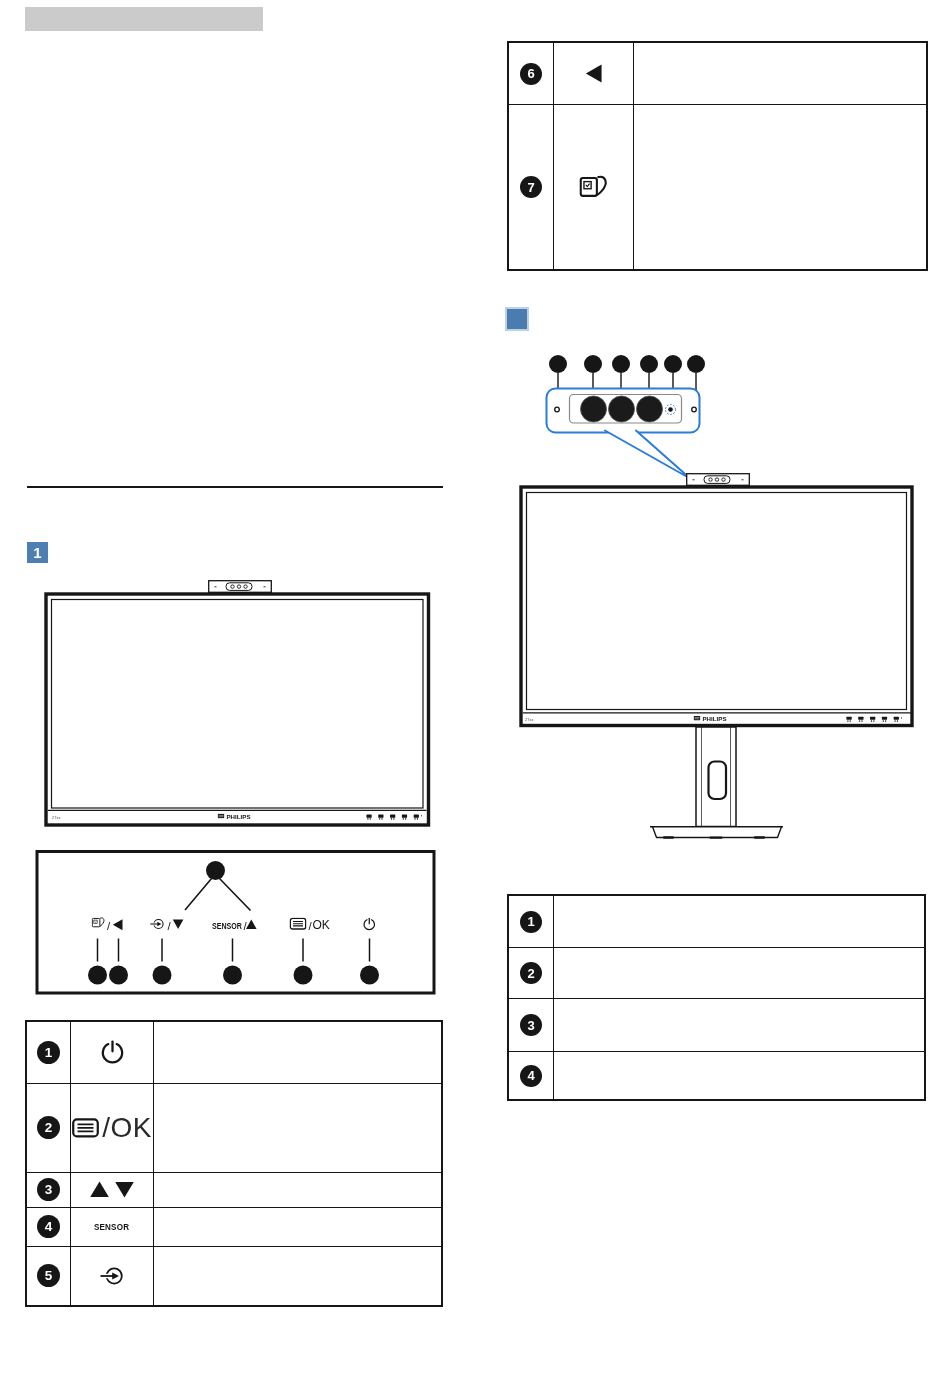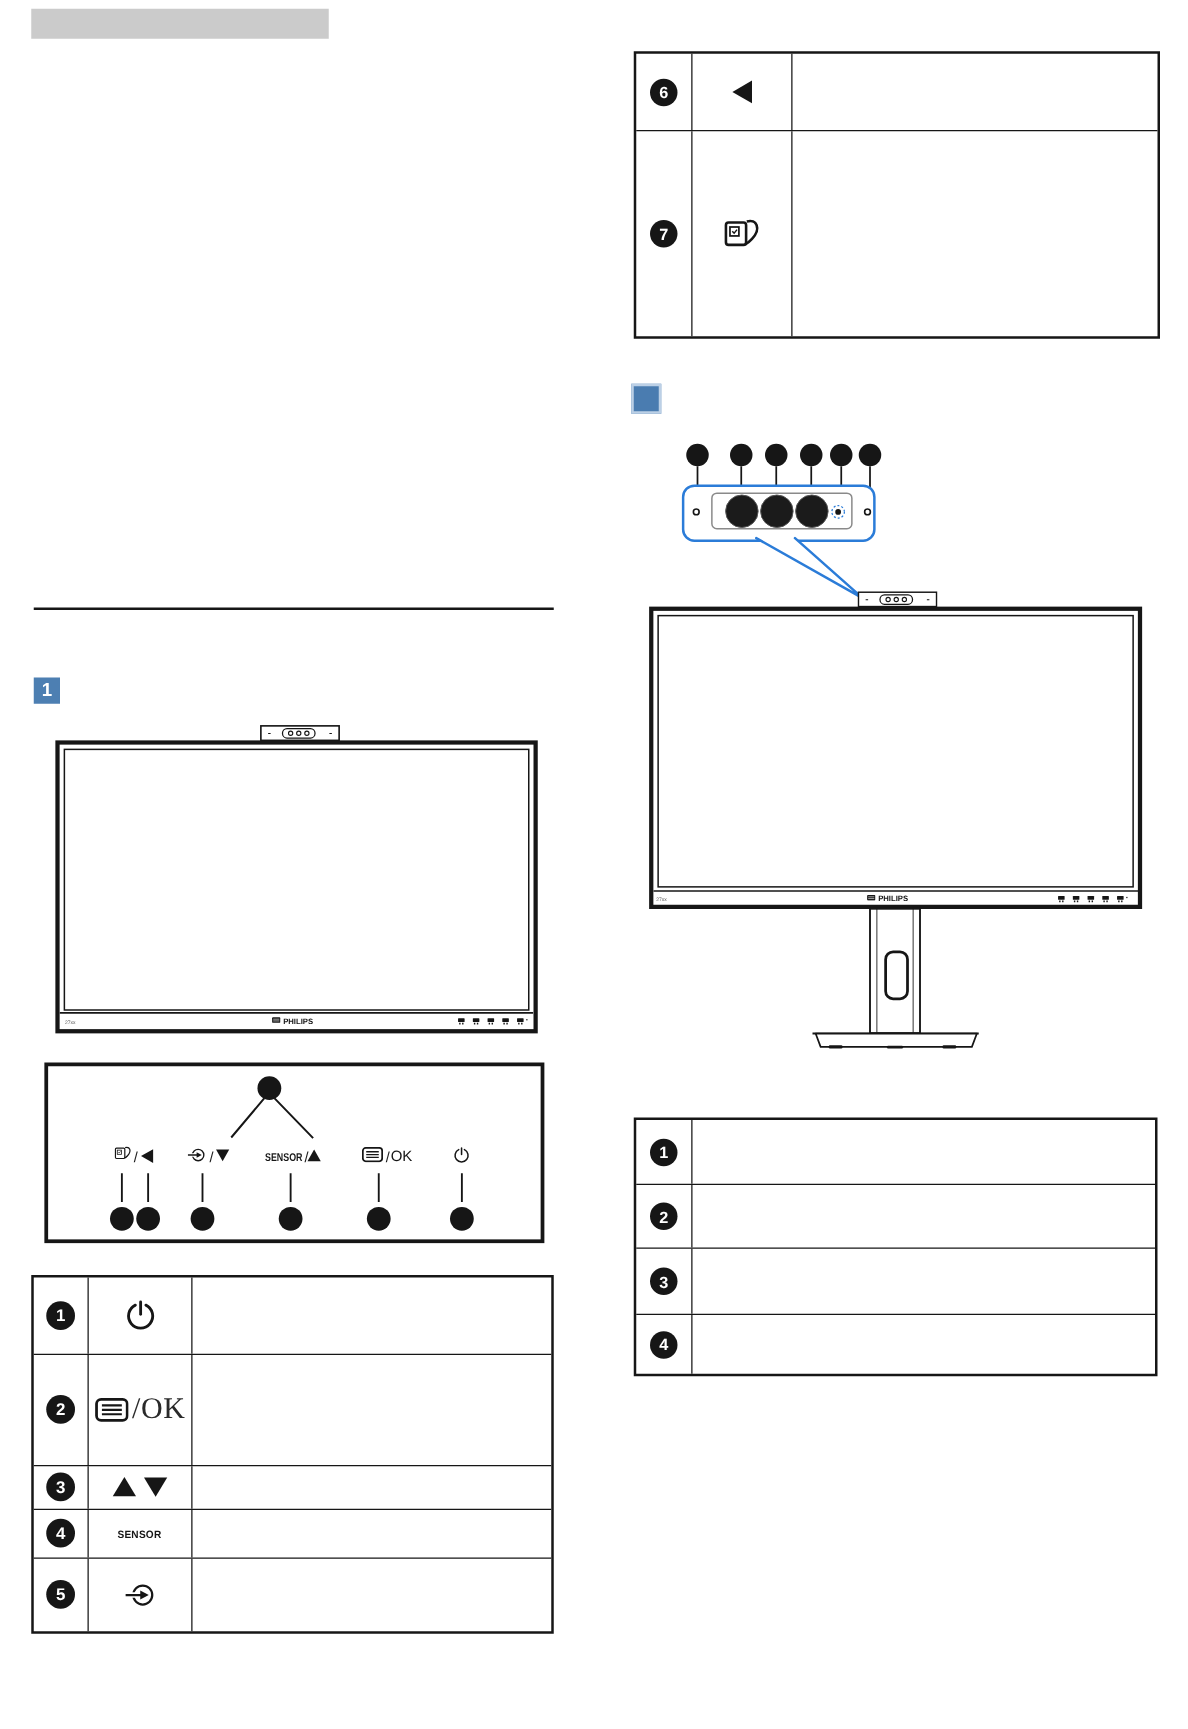--- a/index.html
+++ b/index.html
@@ -16,21 +16,21 @@
   .tbl{position:absolute;border:2px solid #161616;box-sizing:border-box;display:flex;flex-direction:column;background:#fff;}
   .trow{display:flex;flex:0 0 auto;border-bottom:1.5px solid #161616;box-sizing:border-box;min-height:0;}
   .trow.last{border-bottom:none;flex:1 1 auto;}
   .c{box-sizing:border-box;display:flex;align-items:center;justify-content:center;
      border-right:1.5px solid #161616;flex:0 0 auto;}
   .cdesc{flex:1 1 auto;border-right:none;justify-content:flex-start;padding-left:10px;font-size:11px;}
   .badge{border-radius:50%;background:#161616;color:#fff;font-weight:bold;
          display:flex;align-items:center;justify-content:center;}
   .b22{width:22px;height:22px;font-size:13px;}
   .b23{width:23px;height:23px;font-size:13.5px;}
-  .okbig{font-size:24px;letter-spacing:0.5px;color:#2a2a2a;margin-left:2px;font-family:Liberation Serif, serif;}
+  .okbig{font-size:28px;letter-spacing:0.5px;color:#2a2a2a;margin-left:2px;}
   .sensor-sm{font-size:8.5px;font-weight:bold;letter-spacing:0.2px;transform:scaleX(0.95);}
   .iconcell{gap:1px;}
   svg text{font-family:"Liberation Sans",sans-serif;}
 </style>
 </head>
 <body>
 
 <div class="canvas">
 
   <svg width="0" height="0" style="position:absolute" aria-hidden="true">

